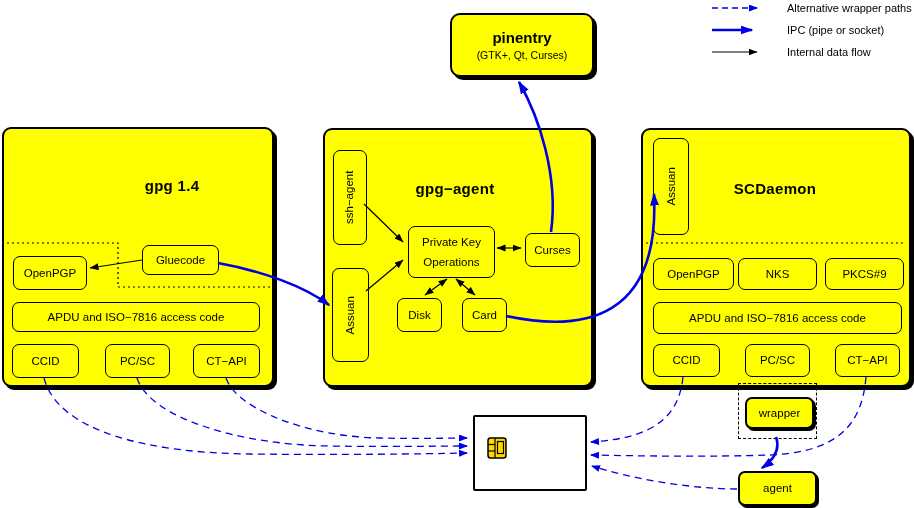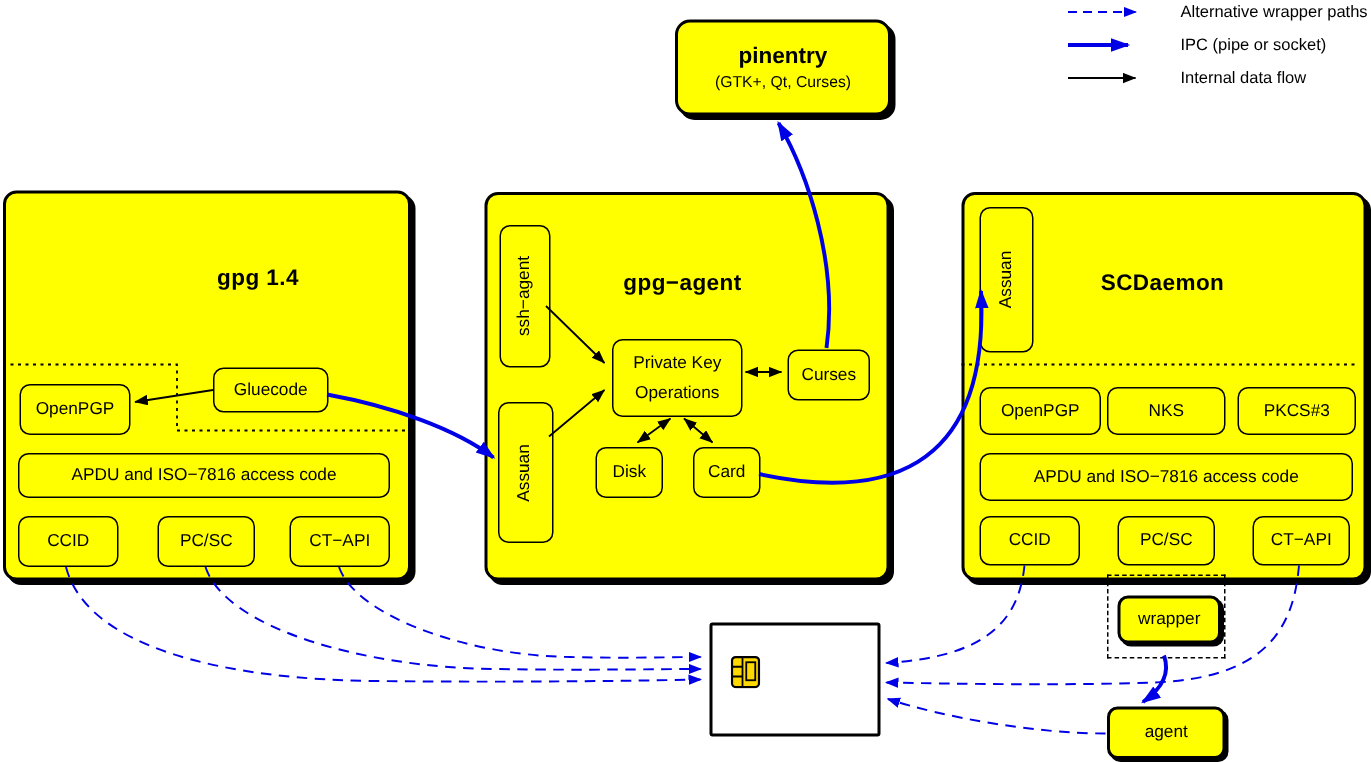--- a/index.html
+++ b/index.html
@@ -62,21 +62,21 @@
   <div class="node" style="left:462px;top:298px;width:43px;height:32px;">Card</div>
 
   <div class="big" style="left:641px;top:128px;width:266px;height:255px;"></div>
   <div class="title" style="left:675px;top:180px;width:200px;">SCDaemon</div>
 
   <div class="node vnode" style="left:653px;top:138px;width:34px;height:95px;">
     <span>Assuan</span>
   </div>
   <div class="node" style="left:653px;top:258px;width:79px;height:30px;">OpenPGP</div>
   <div class="node" style="left:738px;top:258px;width:77px;height:30px;">NKS</div>
-  <div class="node" style="left:825px;top:258px;width:77px;height:30px;">PKCS#3</div>
+  <div class="node" style="left:825px;top:258px;width:77px;height:30px;">PKCS#9</div>
   <div class="node" style="left:653px;top:302px;width:247px;height:30px;">APDU and ISO−7816 access code</div>
   <div class="node" style="left:653px;top:344px;width:65px;height:31px;">CCID</div>
   <div class="node" style="left:745px;top:344px;width:63px;height:31px;">PC/SC</div>
   <div class="node" style="left:835px;top:344px;width:63px;height:31px;">CT−API</div>
 
   <div class="dashedrect" style="left:738px;top:383px;width:77px;height:54px;"></div>
   <div class="node shadow2" style="left:745px;top:397px;width:65px;height:28px;">wrapper</div>
   <div class="node shadow2" style="left:738px;top:471px;width:75px;height:31px;">agent</div>
 
   <div class="cardbox" style="left:473px;top:415px;width:110px;height:72px;">

